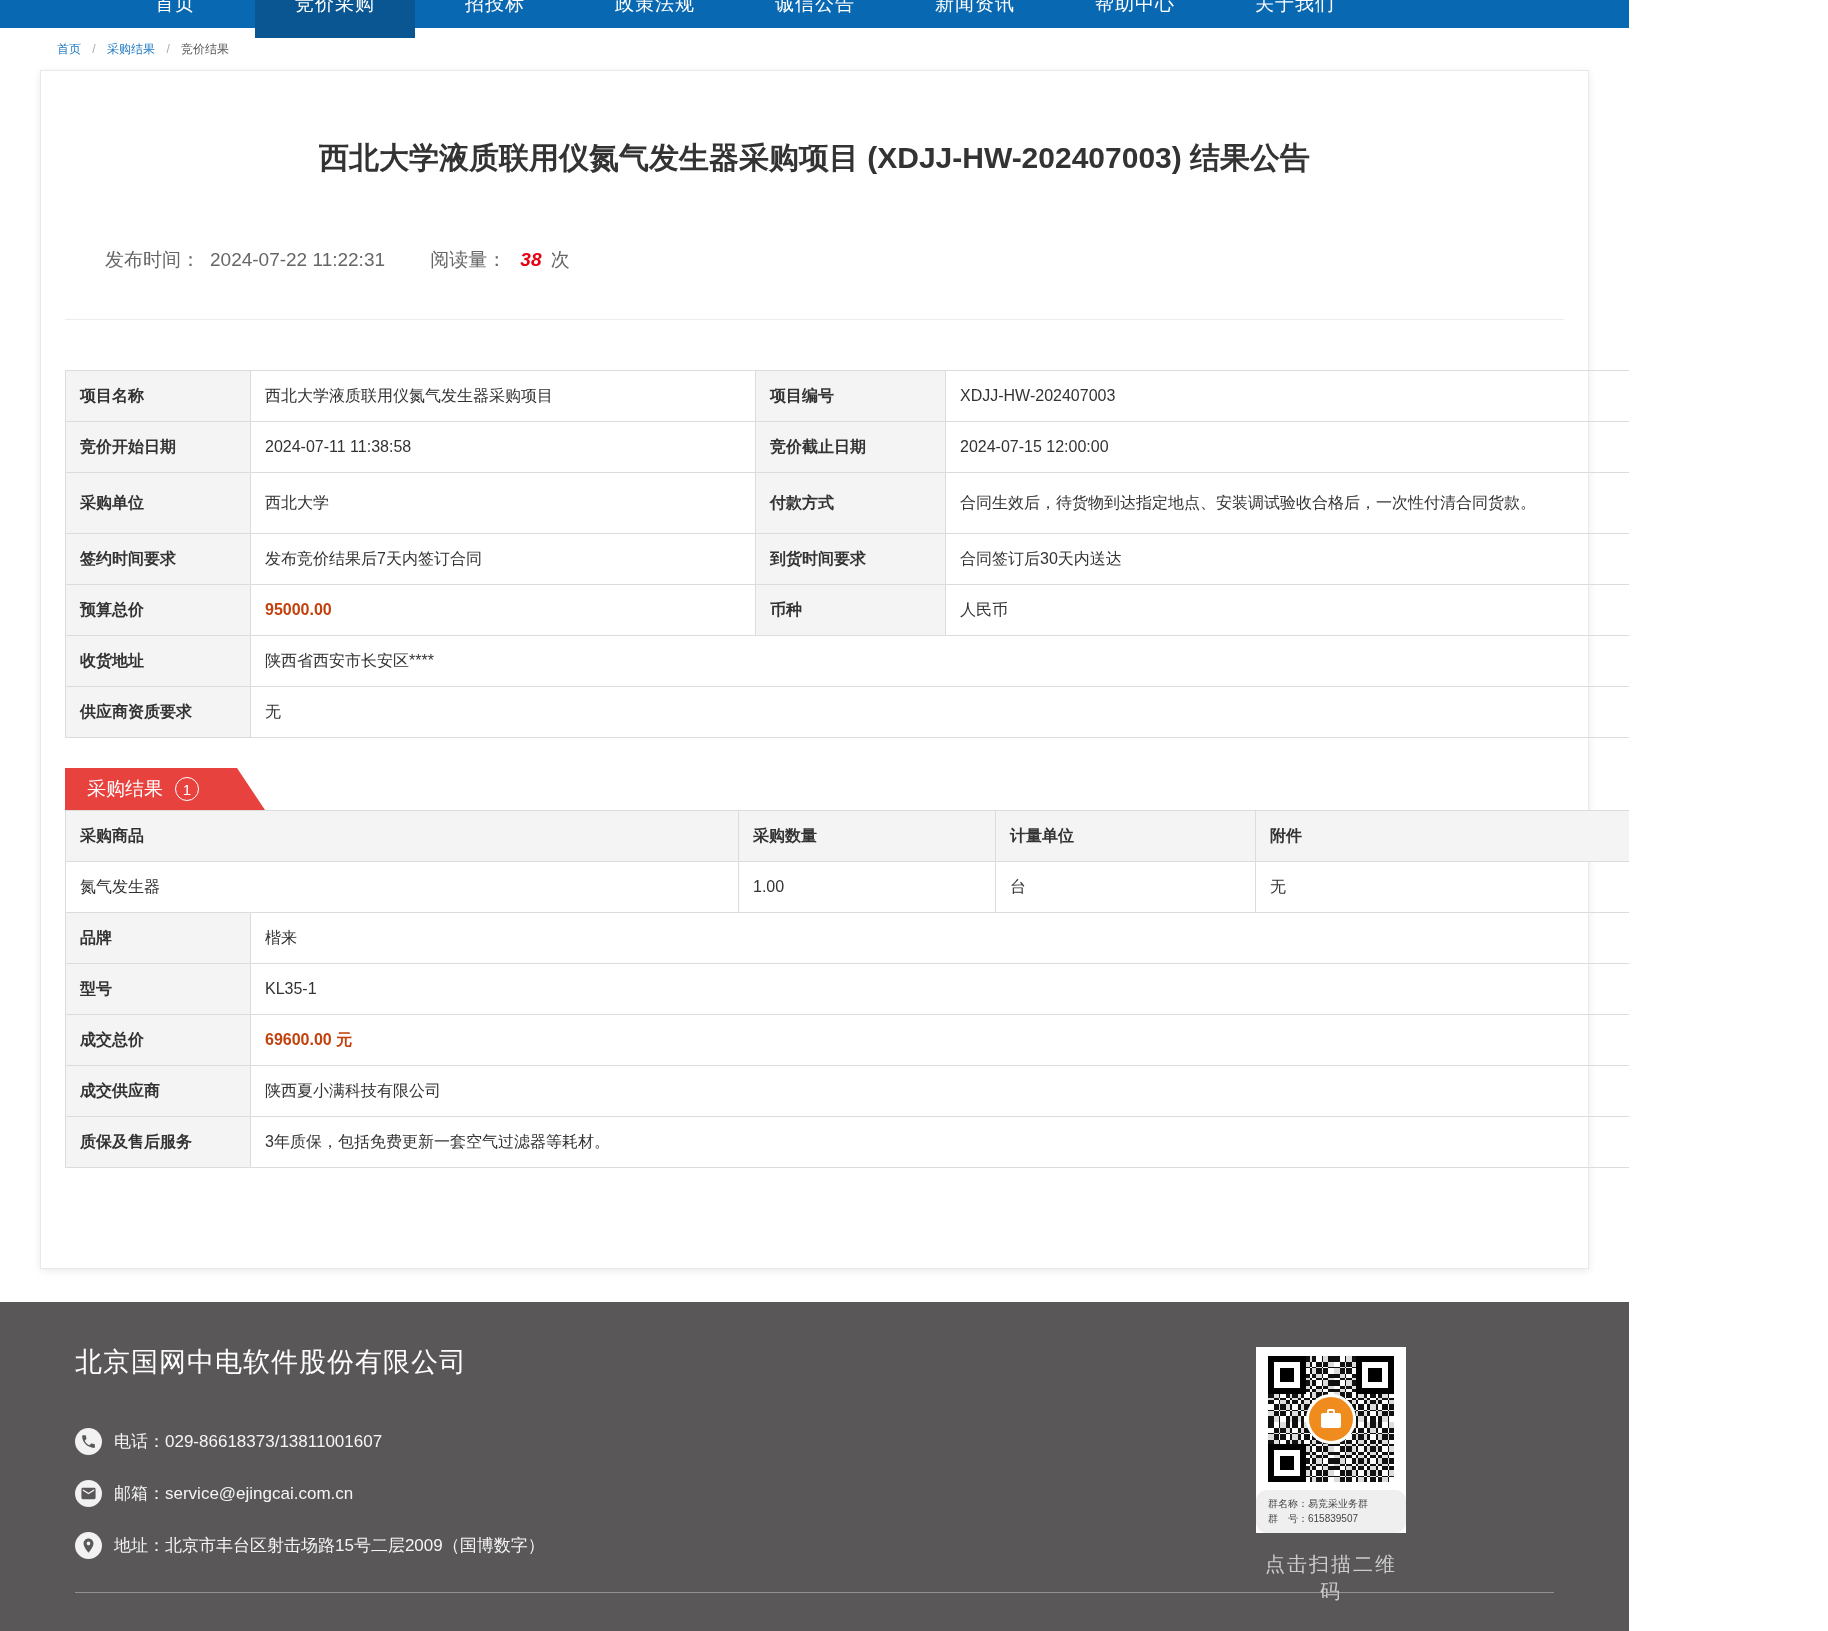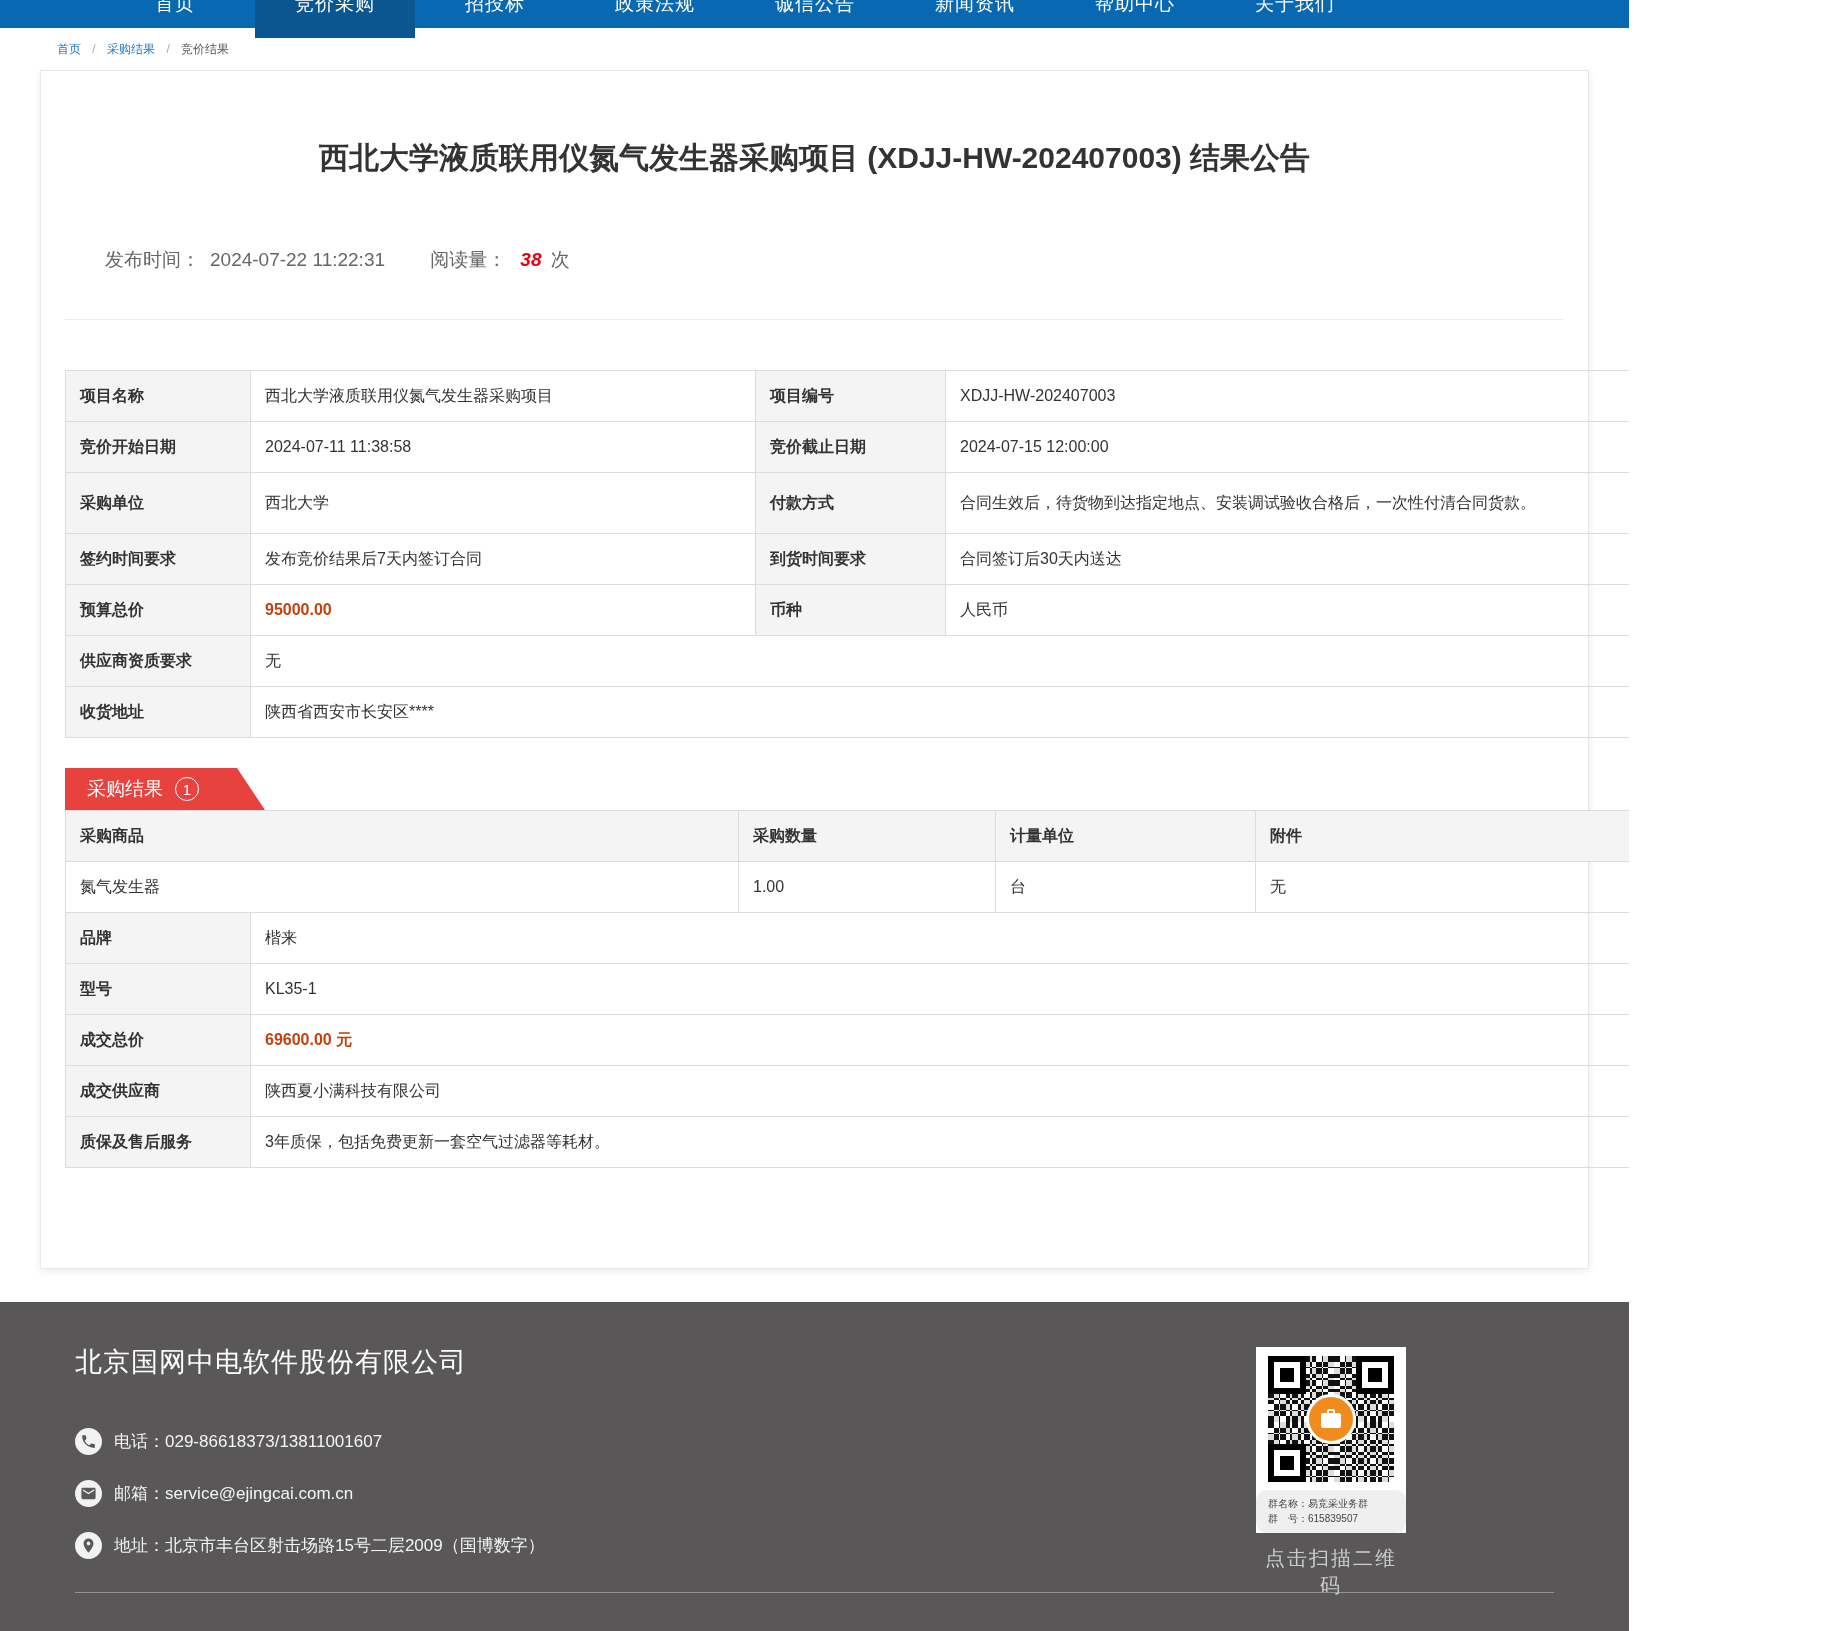--- a/index.html
+++ b/index.html
@@ -52,21 +52,21 @@
 
   
   .qr-block{position:absolute;top:45px;right:223px;width:150px;text-align:center;}
   .qr-card{width:150px;background:#fff;box-sizing:border-box;padding:9px 9px 0 9px;cursor:pointer;}
   .qr-pattern{width:126px;height:126px;margin:0 auto;position:relative;background-color:#fff;background-image:repeating-conic-gradient(#111 0% 25%,#fff 0% 50%),repeating-conic-gradient(#111 0% 25%,#fff 0% 50%);background-size:12px 12px,22px 22px;background-blend-mode:difference;}
   .finder{position:absolute;width:38px;height:38px;border:6px solid #000;background:#fff;box-sizing:border-box;display:flex;align-items:center;justify-content:center;}
   .finder::after{content:"";width:14px;height:14px;background:#000;}
   .finder.tl{top:0;left:0;} .finder.tr{top:0;right:0;} .finder.bl{bottom:0;left:0;}
   .qr-center{position:absolute;top:50%;left:50%;transform:translate(-50%,-50%);width:44px;height:44px;border-radius:50%;background:#f08c1e;border:3px solid #fff;display:flex;align-items:center;justify-content:center;}
   .qr-center svg{width:24px;height:24px;fill:#fff;}
-  .qr-strip{margin:8px -9px 12px -9px;background:#efefef;text-align:left;padding:6px 10px 7px 12px;border-radius:11px;}
+  .qr-strip{margin:8px -9px 18px -9px;background:#efefef;text-align:left;padding:6px 10px 7px 12px;border-radius:11px;}
   .qr-strip div{font-size:10px;color:#444;line-height:15px;white-space:nowrap;}
   .qr-caption{margin-top:12px;font-size:20px;color:#ccc;letter-spacing:2px;}
 </style>
 </head>
 <body>
 
 <div class="page">
 
   <div class="navbar">
     <div class="nav-item">
@@ -145,26 +145,26 @@
         <td class="label-cell">到货时间要求</td>
         <td>合同签订后30天内送达</td>
       </tr>
       <tr>
         <td class="label-cell">预算总价</td>
         <td class="red-money">95000.00</td>
         <td class="label-cell">币种</td>
         <td>人民币</td>
       </tr>
       <tr>
+        <td class="label-cell">收货地址</td>
+        <td colspan="3">陕西省西安市长安区****</td>
+      </tr>
+      <tr>
         <td class="label-cell">供应商资质要求</td>
         <td colspan="3">无</td>
-      </tr>
-      <tr>
-        <td class="label-cell">收货地址</td>
-        <td colspan="3">陕西省西安市长安区****</td>
       </tr>
     </tbody>
       </table>
 
     <div class="result-badge">
       <span>采购结果</span>
       <span class="badge-num">1</span>
     </div>
 
     <table class="result-table">

